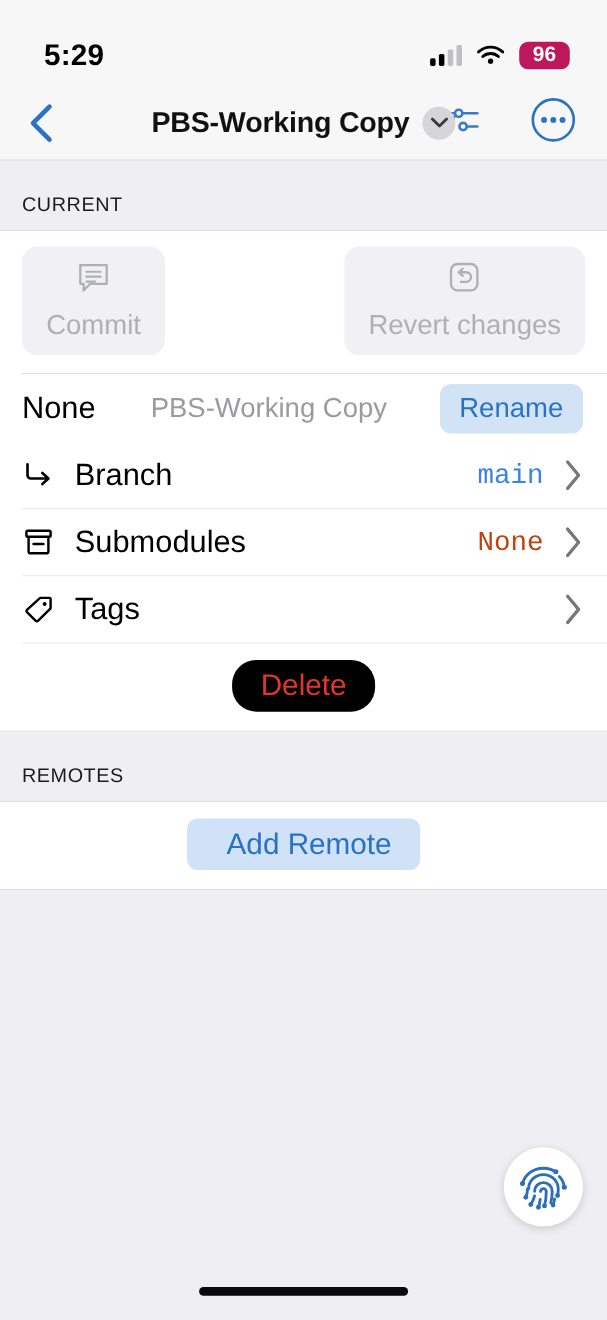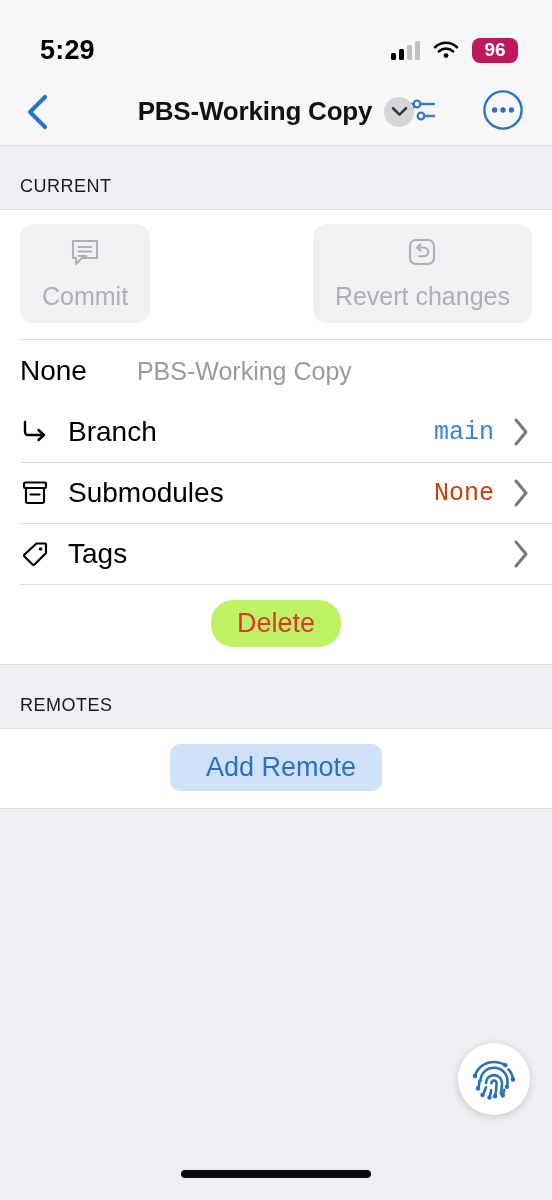--- a/index.html
+++ b/index.html
@@ -103,21 +103,21 @@
   .row-icon{ width:42px; display:flex; align-items:center; justify-content:flex-start; }
   .row-label{ font-size:28px; color:#000000; margin-left:6px; }
   .row-value{ margin-left:auto; font-size:25px;font-family:Liberation Mono, monospace; }
   .row-value.blue{ color:#3A83DE; }
   .row-value.grey{ color:#c2410c; }
   .chev{ margin-left:18px; display:flex; align-items:center; }
 
   
   .center-row{ display:flex; justify-content:center; align-items:center; padding:15px 0 17px; background:#fff; }
   .pill{ font-size:27px; padding:8px 26px; border-radius:10px; cursor:pointer; }
-  .pill.delete{ background:#bef264; color:#E0362C;border-radius:22px; }
+  .pill.delete{ background:#000000; color:#E0362C;border-radius:22px; }
   .pill.add-remote{ background:#CFE2F7; color:#2C72C4;padding-left:36px; }
 
   
   .fab{
     position:absolute; right:22px; bottom:85px;
     width:72px; height:72px; border-radius:50%;
     background:#fff; box-shadow:0 2px 8px rgba(0,0,0,.16);
     display:flex; align-items:center; justify-content:center; cursor:pointer;
   }
 
@@ -211,20 +211,21 @@
       </svg>
       <span>Revert changes</span>
     </div>
   </div>
 
   <div class="row-sep"></div>
 
   <div class="row name-row">
     <span class="name-label">None</span>
     <span class="name-value">PBS-Working Copy</span>
+    <span class="rename-btn">Rename</span>
   </div>
 
 
   <div class="row">
     <span class="row-icon">
       <svg width="30" height="30" viewBox="0 0 30 30">
         <path d="M5 5v10a3 3 0 0 0 3 3h15" fill="none" stroke="#000" stroke-width="2.4" stroke-linecap="round" stroke-linejoin="round"></path>
         <path d="M18.5 13 24 18l-5.5 5" fill="none" stroke="#000" stroke-width="2.4" stroke-linecap="round" stroke-linejoin="round"></path>
       </svg>
     </span>

